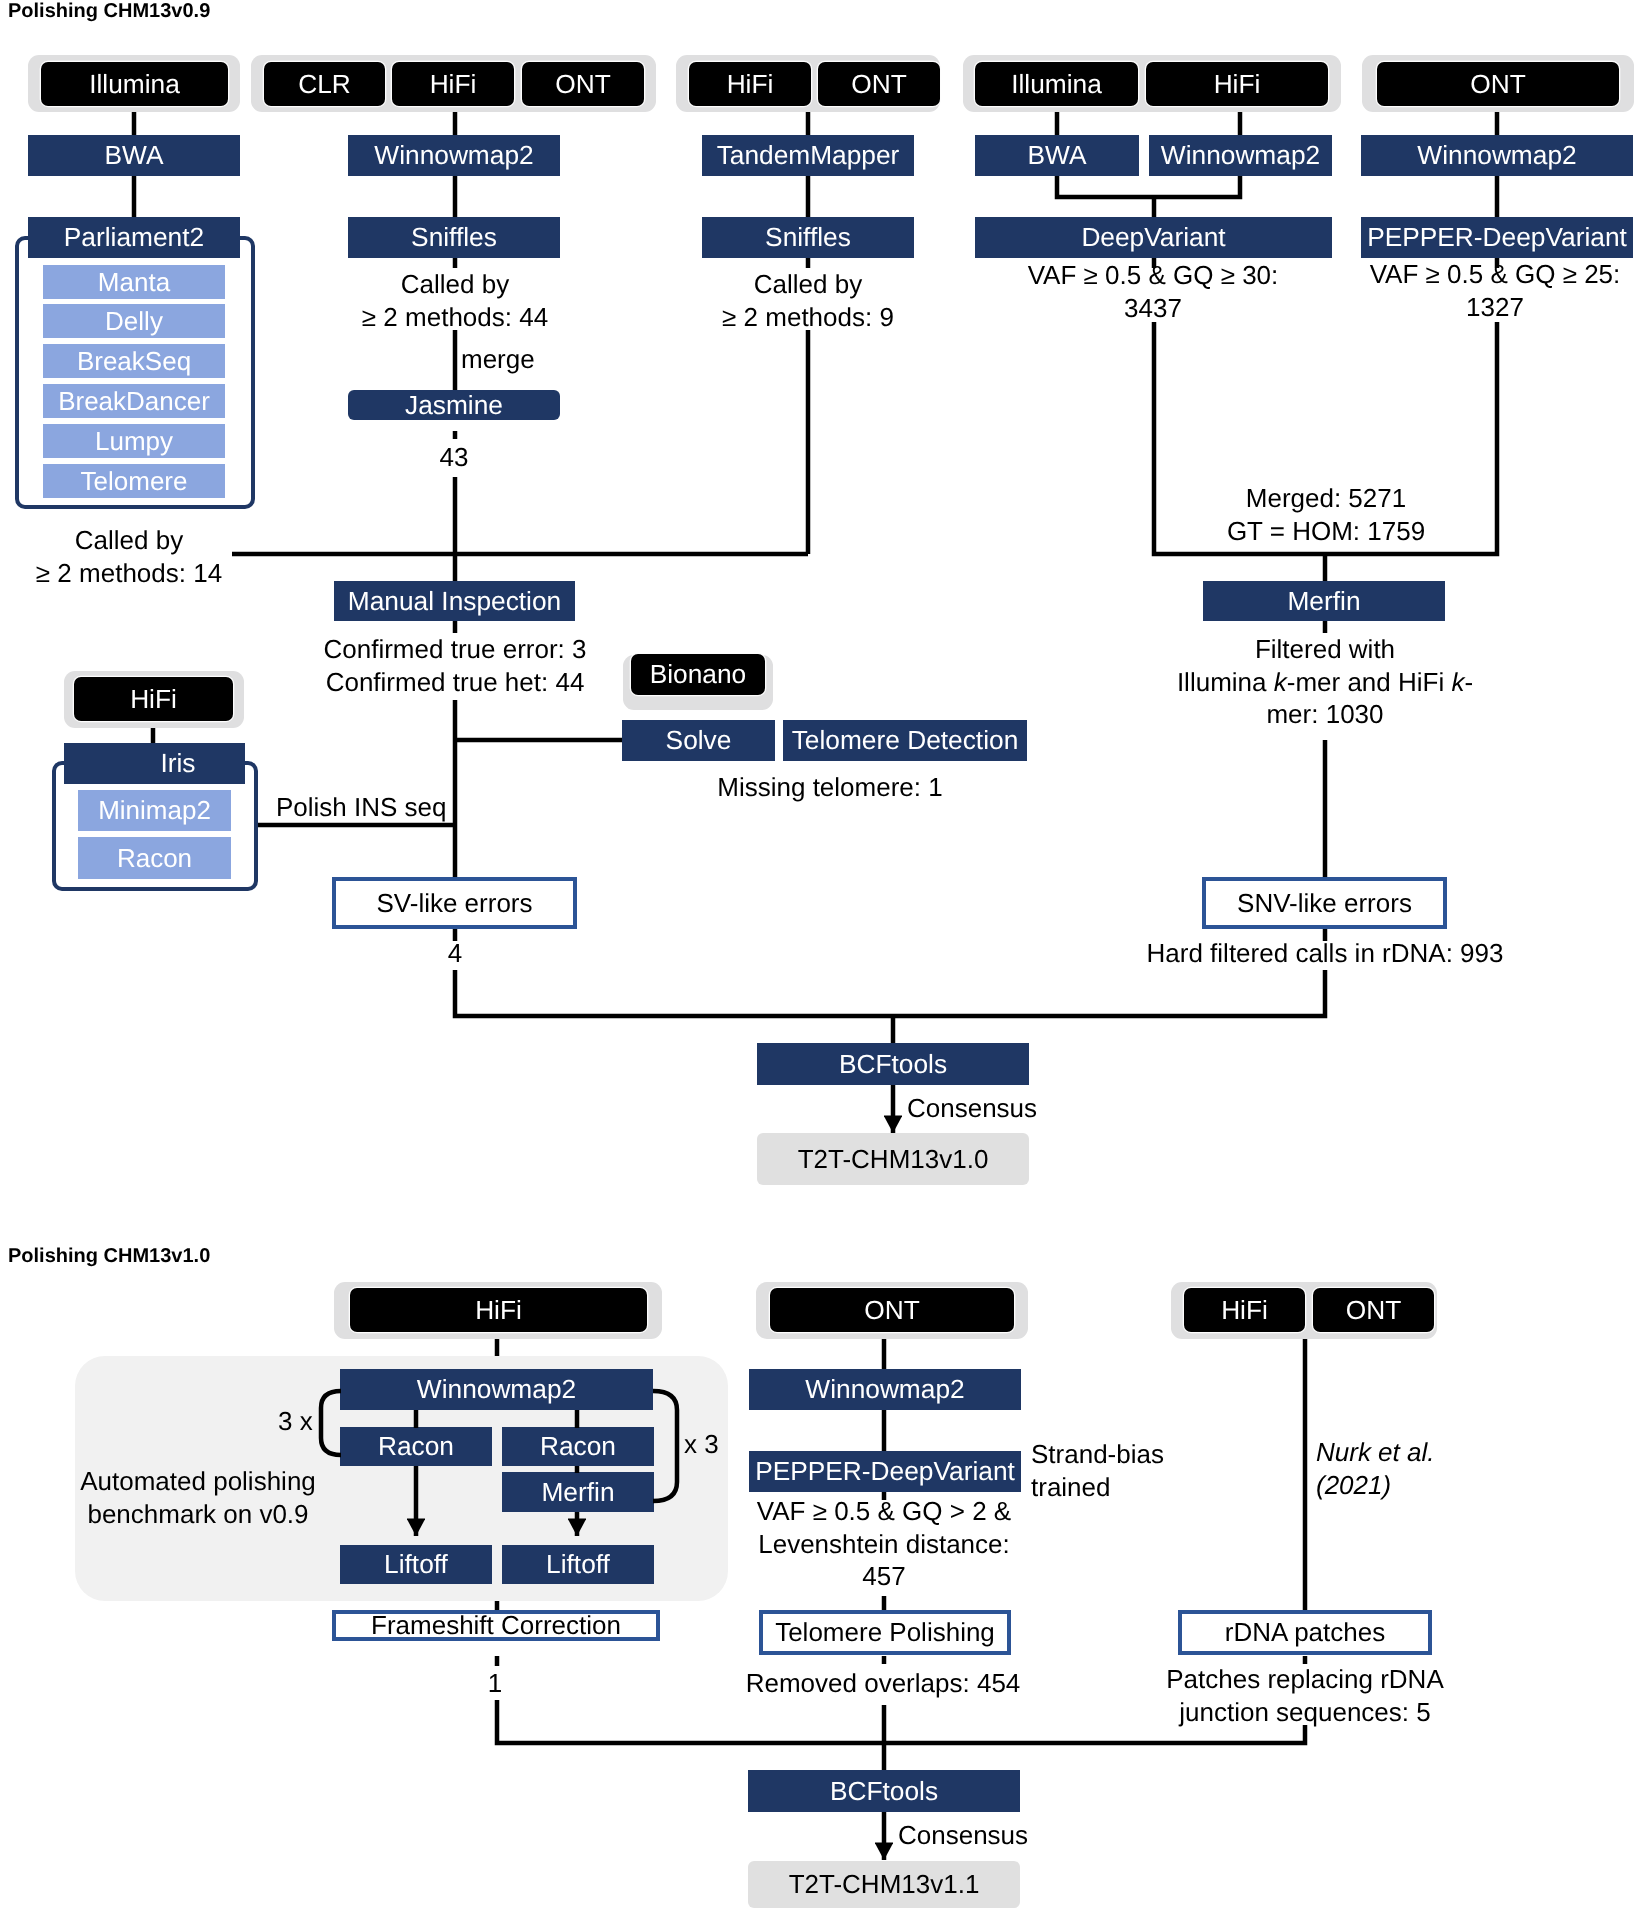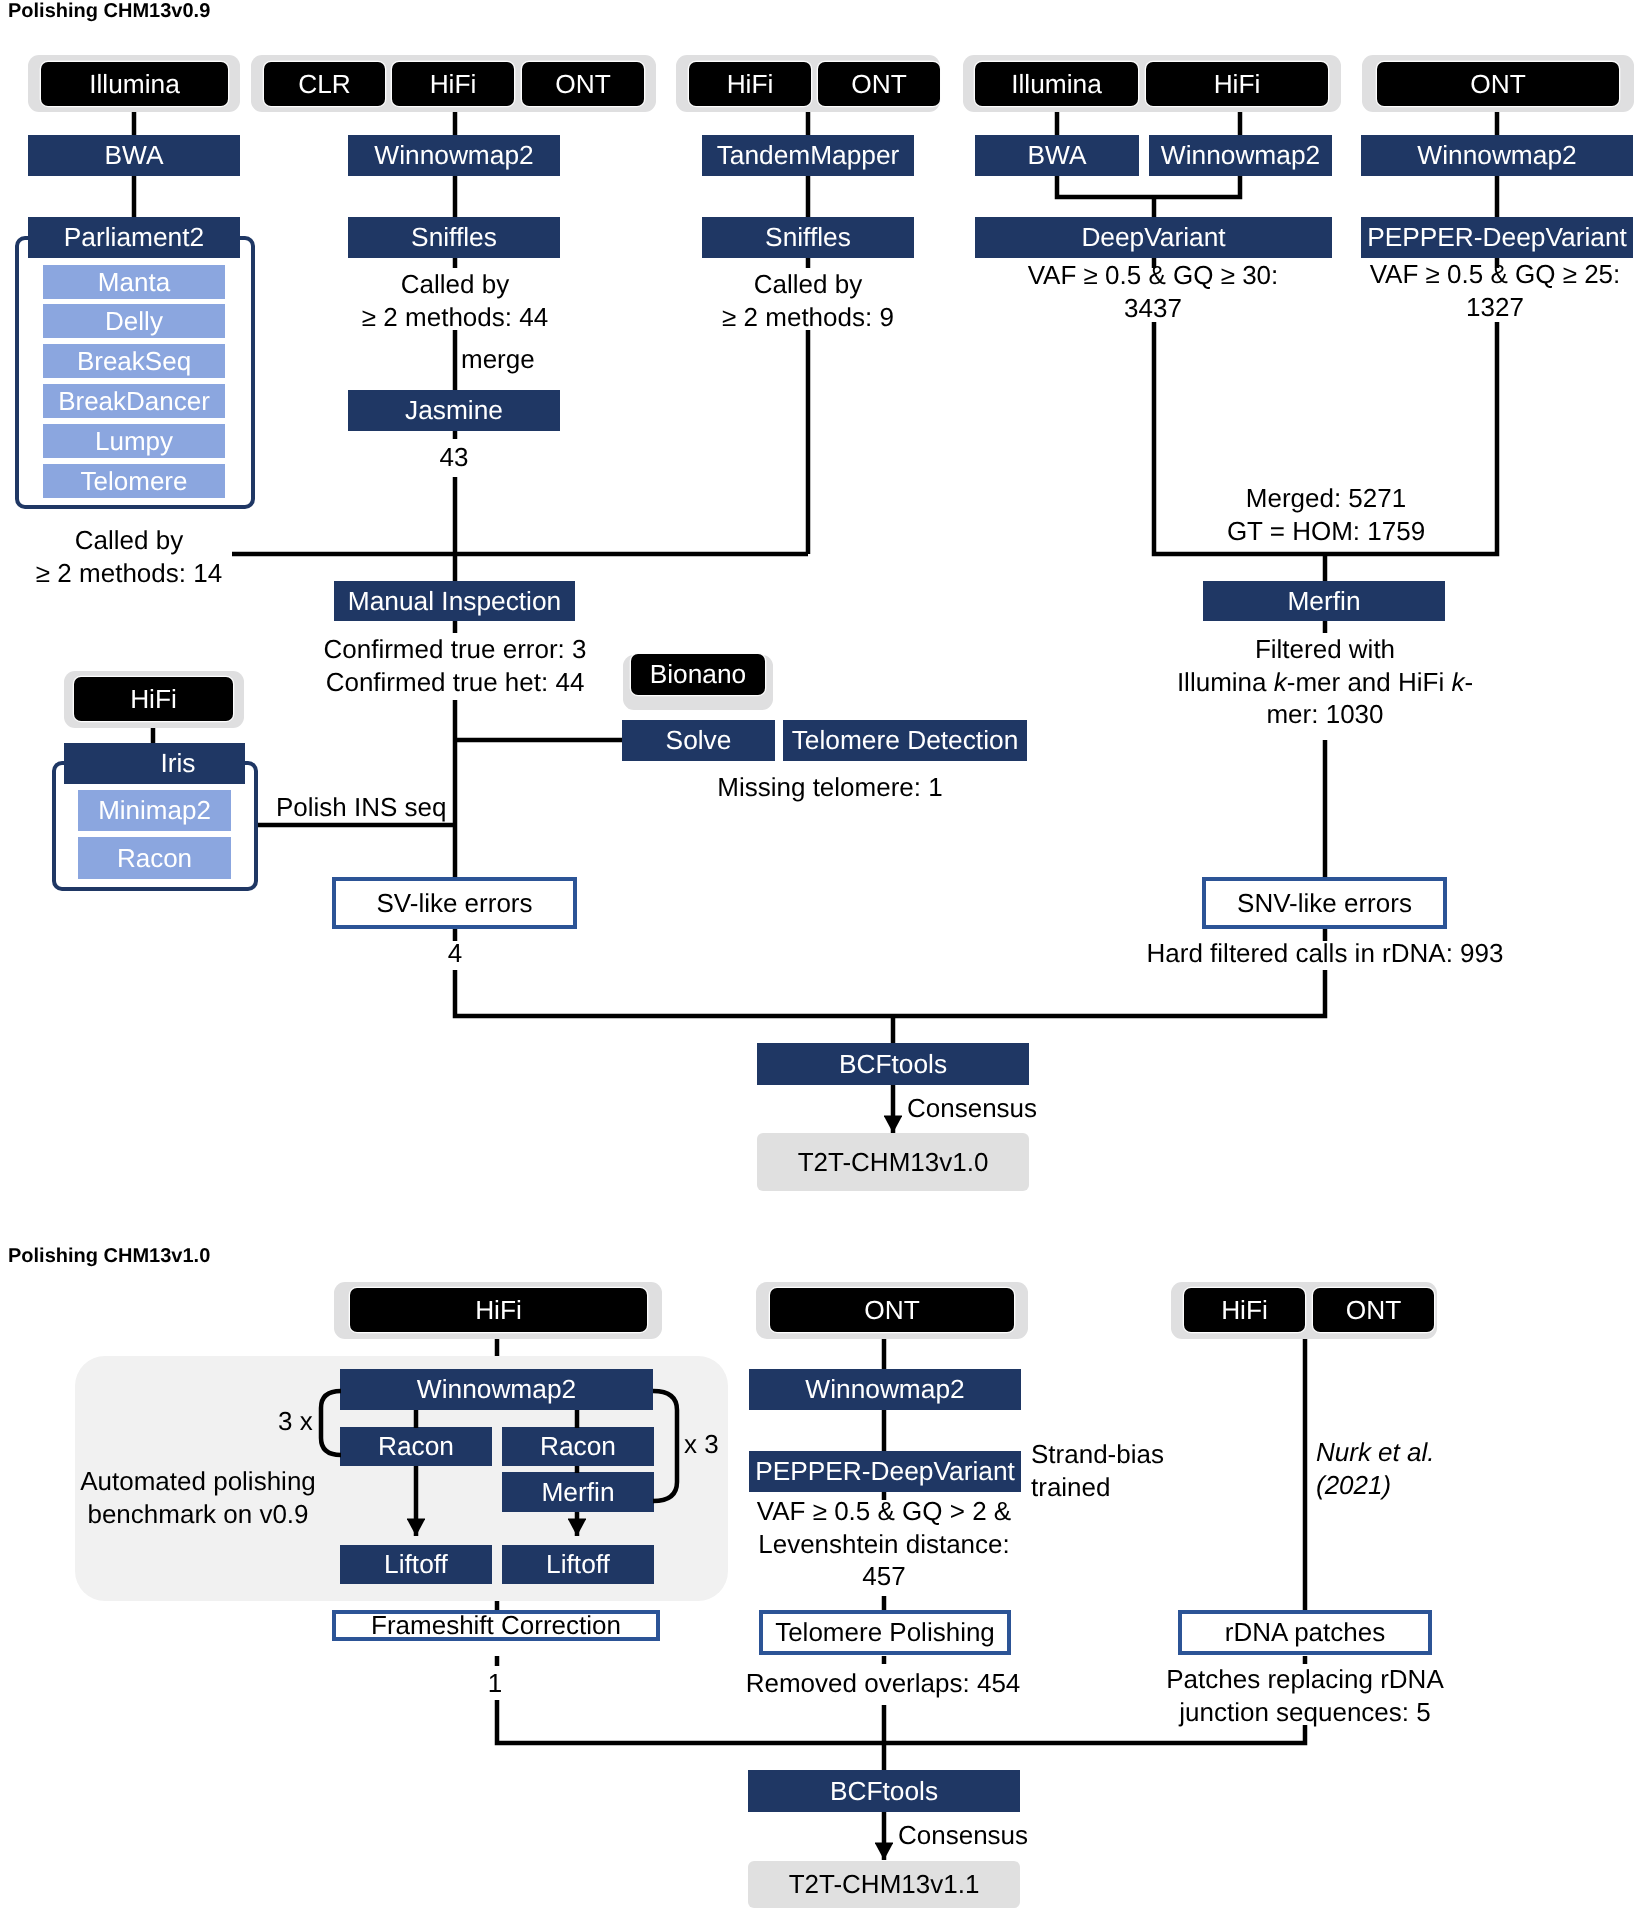--- a/index.html
+++ b/index.html
@@ -133,21 +133,21 @@
 <div class="nav" style="left:702px;top:135px;width:212px;height:41px;">TandemMapper</div>
 <div class="nav" style="left:975px;top:135px;width:164px;height:41px;">BWA</div>
 <div class="nav" style="left:1149px;top:135px;width:183px;height:41px;">Winnowmap2</div>
 <div class="nav" style="left:1361px;top:135px;width:272px;height:41px;">Winnowmap2</div>
 
 <div class="nav" style="left:348px;top:217px;width:212px;height:41px;">Sniffles</div>
 <div class="nav" style="left:702px;top:217px;width:212px;height:41px;">Sniffles</div>
 <div class="nav" style="left:975px;top:217px;width:357px;height:41px;">DeepVariant</div>
 <div class="nav" style="left:1361px;top:217px;width:272px;height:41px;">PEPPER-DeepVariant</div>
 
-<div class="nav" style="left:348px;top:390px;width:212px;height:41px;">Jasmine</div>
+<div class="nav" style="left:348px;top:390px;width:212px;height:30px;border-radius:6px;">Jasmine</div>
 
 <div class="roundbox" style="left:15px;top:236px;width:240px;height:273px;"></div>
 <div class="nav" style="left:28px;top:217px;width:212px;height:41px;">Parliament2</div>
 <div class="lb" style="left:43px;top:265px;width:182px;height:34px;">Manta</div>
 <div class="lb" style="left:43px;top:304px;width:182px;height:34px;">Delly</div>
 <div class="lb" style="left:43px;top:344px;width:182px;height:34px;">BreakSeq</div>
 <div class="lb" style="left:43px;top:384px;width:182px;height:34px;">BreakDancer</div>
 <div class="lb" style="left:43px;top:424px;width:182px;height:34px;">Lumpy</div>
 <div class="lb" style="left:43px;top:464px;width:182px;height:34px;">Telomere</div>
 
@@ -162,21 +162,21 @@
 <div class="lb" style="left:78px;top:837px;width:153px;height:42px;">Racon</div>
 
 <div class="grp" style="left:623px;top:655px;width:150px;height:55px;"></div>
 <div class="pill" style="left:631px;top:654px;width:134px;height:41px;">Bionano</div>
 <div class="nav" style="left:622px;top:720px;width:153px;height:41px;">Solve</div>
 <div class="nav" style="left:783px;top:720px;width:244px;height:41px;">Telomere Detection</div>
 
 <div class="outbox" style="left:332px;top:877px;width:245px;height:52px;">SV-like errors</div>
 <div class="outbox" style="left:1202px;top:877px;width:245px;height:52px;">SNV-like errors</div>
 <div class="nav" style="left:757px;top:1043px;width:272px;height:42px;">BCFtools</div>
-<div class="greybox" style="left:757px;top:1133px;width:272px;height:58px;">T2T-CHM13v1.0</div>
+<div class="greybox" style="left:757px;top:1133px;width:272px;height:52px;">T2T-CHM13v1.0</div>
 
 <svg class="ov" viewBox="0 0 1645 1920">
   <defs>
     <marker id="arrowhead" markerWidth="4.2" markerHeight="4.2" refX="3.9" refY="2.1" orient="auto" markerUnits="strokeWidth">
       <polygon points="0,0 3.9,2.1 0,4.2" fill="#000"></polygon>
     </marker>
   </defs>
   <g stroke="#000" stroke-width="4.5" fill="none">
     <path d="M497,1339 L497,1371"></path>
     <path d="M497,1584 L497,1612"></path>

